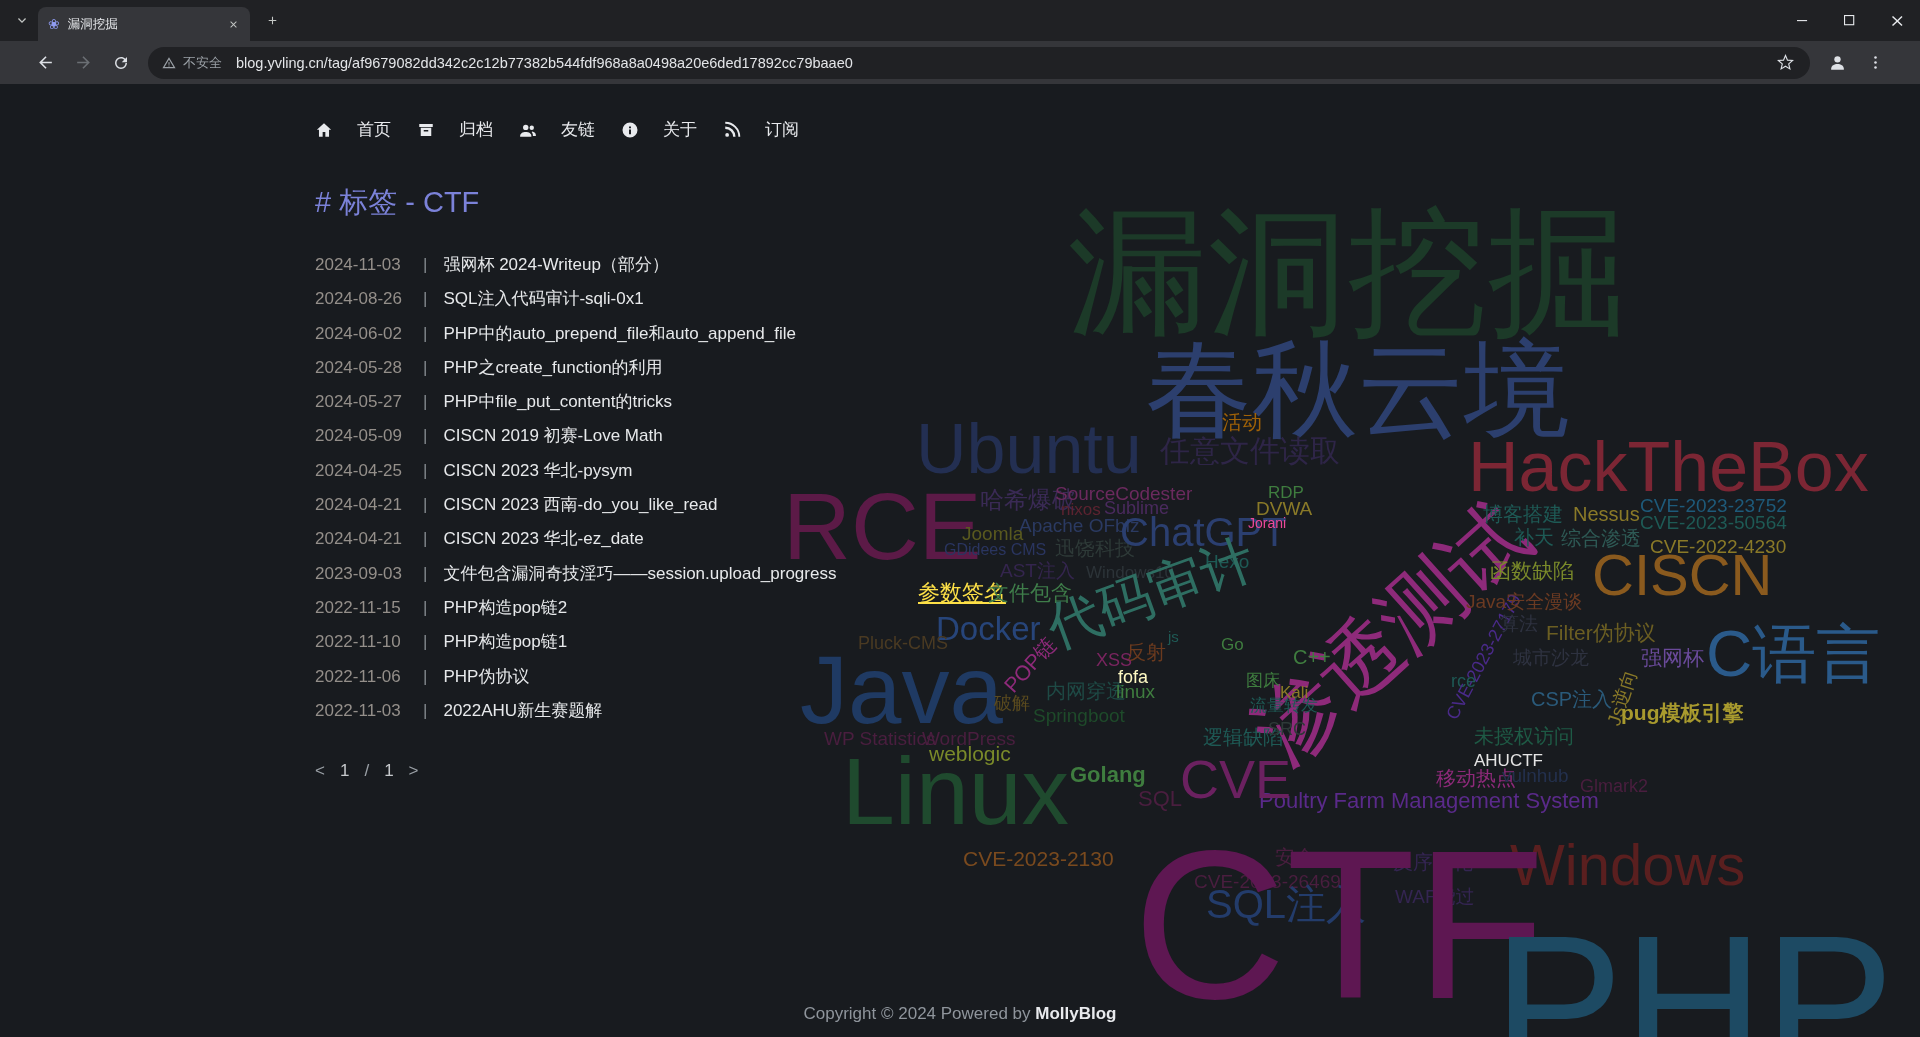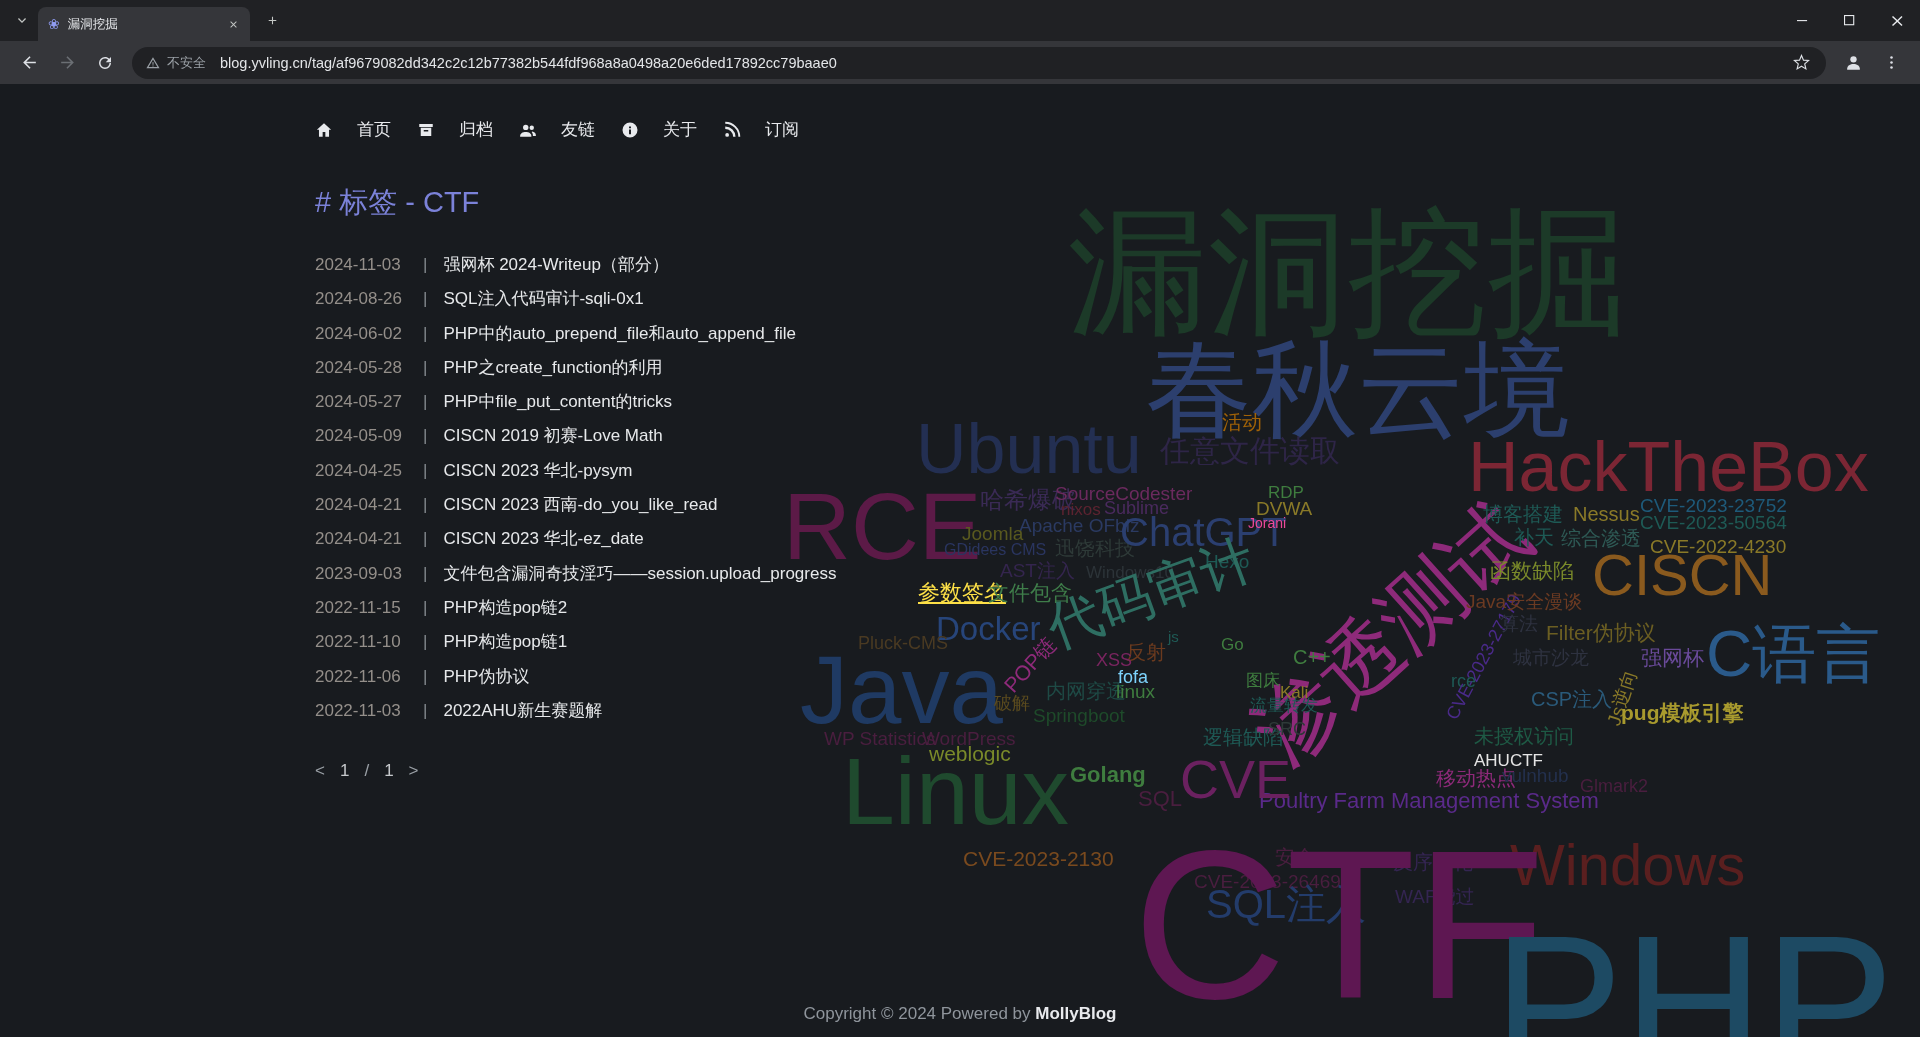--- a/index.html
+++ b/index.html
@@ -15,21 +15,21 @@
     display:flex; align-items:center; justify-content:center; color:#c4c7c5; }
   .tab { width:212px; height:34px; background:#35363a; border-radius:8px 8px 0 0;
     display:flex; align-items:center; padding:0 8px 0 10px; color:#e8eaed; font-size:12.5px; }
   .favicon { font-size:14px; color:#8f9bf0; margin-right:8px; line-height:1; }
   .tab-title { flex:1; white-space:nowrap; overflow:hidden; }
   .icon-btn { display:flex; align-items:center; justify-content:center; color:#c4c7c5; }
   .tab-close { width:18px; height:18px; border-radius:50%; }
   .newtab { width:28px; height:28px; margin-left:8px; align-self:center; border-radius:50%; }
   .wincontrols { margin-left:auto; display:flex; height:41px; }
   .winbtn { width:47px; height:41px; display:flex; align-items:center; justify-content:center; color:#e8eaed; }
-  .toolbar { height:43px; background:#35363a; display:flex; align-items:center; padding:0 10px; }
+  .toolbar { height:43px; background:#35363a; display:flex; align-items:center; padding:0 26px; }
   .tool-btn { width:32px; height:32px; border-radius:50%; display:flex; align-items:center; justify-content:center;
     color:#dee1e6; margin:0 3px; }
   .tool-btn.disabled { color:#6b6f74; }
   .omnibox { flex:1; height:32px; background:#202124; border-radius:16px; display:flex; align-items:center;
     padding:0 6px 0 14px; margin:0 8px; }
   .security { display:flex; align-items:center; gap:7px; color:#9aa0a6; font-size:13px; margin-right:14px; }
   .url { font-size:14.5px; color:#e3e5e8; white-space:nowrap; }
   .omni-star { margin-left:auto; }
   
   .page { position:relative; height:953px; overflow:hidden; background:#181b1f; }
@@ -172,21 +172,21 @@
       <span class="wc-word" style="left: 936px; top: 528px; font-size: 33px; color: rgb(39, 69, 122);">Docker</span>
       <span class="wc-word" style="left: 858px; top: 550px; font-size: 18px; color: rgb(74, 58, 34);">Pluck-CMS</span>
       <span class="wc-word" style="left: 1040px; top: 520px; font-size: 54px; color: rgb(46, 110, 98); transform: rotate(-20deg);">代码审计</span>
       <span class="wc-word" style="left: 1238px; top: 630px; font-size: 84px; color: rgb(142, 42, 122); transform: rotate(-42deg);">渗透测试</span>
       <span class="wc-word" style="left: 1126px; top: 558px; font-size: 20px; color: rgb(107, 58, 30);">反射</span>
       <span class="wc-word" style="left: 1096px; top: 567px; font-size: 18px; color: rgb(122, 37, 96);">XSS</span>
       <span class="wc-word" style="left: 1168px; top: 545px; font-size: 15px; color: rgb(30, 90, 85);">js</span>
       <span class="wc-word" style="left: 1221px; top: 552px; font-size: 17px; color: rgb(63, 125, 63);">Go</span>
       <span class="wc-word" style="left: 1000px; top: 598px; font-size: 21px; color: rgb(142, 42, 122); transform: rotate(-48deg);">POP链</span>
       <span class="wc-word" style="left: 1046px; top: 597px; font-size: 20px; color: rgb(30, 74, 69); font-family: Liberation Serif, serif;">内网穿透</span>
-      <span class="wc-word" style="left: 1118px; top: 584px; font-size: 18px; color: #7dd3fc;">fofa</span>
+      <span class="wc-word" style="left: 1118px; top: 584px; font-size: 18px; color: #fef9c3;">fofa</span>
       <span class="wc-word" style="left: 1116px; top: 598px; font-size: 19px; color: rgb(63, 125, 63);">linux</span>
       <span class="wc-word" style="left: 1280px; top: 600px; font-size: 17px; color: rgb(138, 122, 40);">Kali</span>
       <span class="wc-word" style="left: 1250px; top: 613px; font-size: 17px; color: rgb(30, 90, 85);">流量转发</span>
       <span class="wc-word" style="left: 1246px; top: 588px; font-size: 17px; color: rgb(63, 125, 63);">图床</span>
       <span class="wc-word" style="left: 1293px; top: 563px; font-size: 20px; color: rgb(63, 125, 63);">C++</span>
       <span class="wc-word" style="left: 1451px; top: 588px; font-size: 18px; color: rgb(30, 90, 85);">rce</span>
       <span class="wc-word" style="left: 1443px; top: 630px; font-size: 18px; color: rgb(74, 42, 138); transform: rotate(-62deg);">CVE-2023-27179</span>
       <span class="wc-word" style="left: 1483px; top: 420px; font-size: 20px; color: rgb(30, 90, 85);">博客搭建</span>
       <span class="wc-word" style="left: 1573px; top: 420px; font-size: 20px; color: rgb(138, 122, 40);">Nessus</span>
       <span class="wc-word" style="left: 1640px; top: 412px; font-size: 19px; color: rgb(30, 90, 122);">CVE-2023-23752</span>

